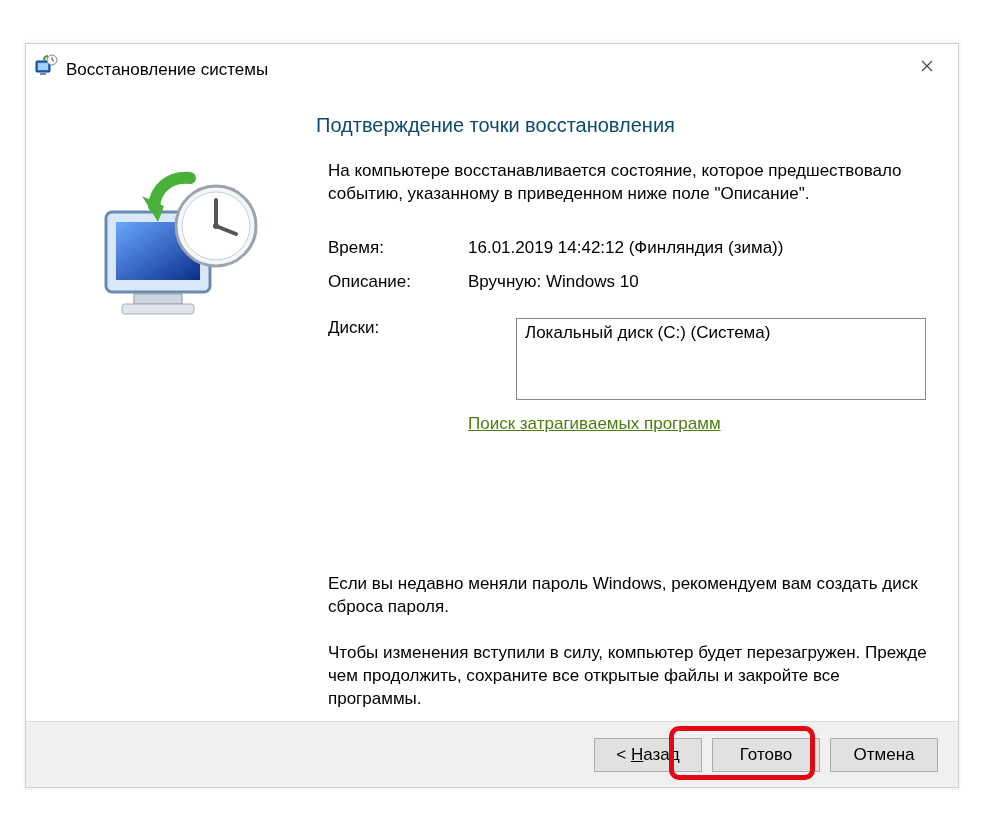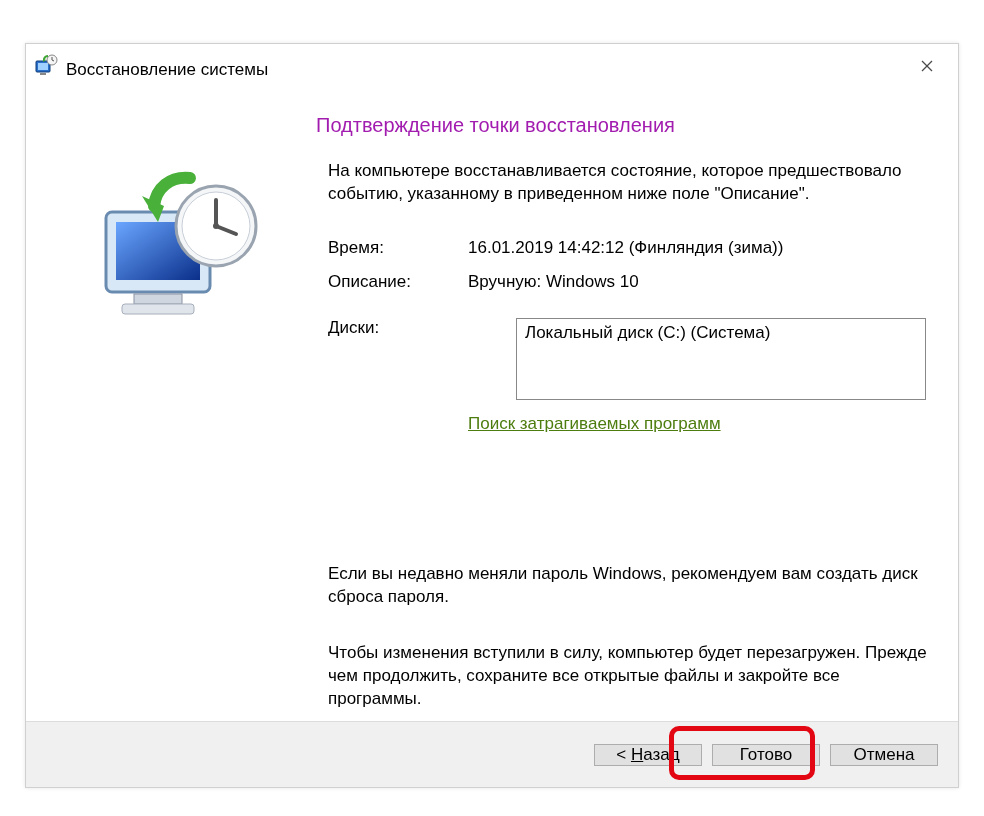--- a/index.html
+++ b/index.html
@@ -59,21 +59,21 @@
     width: 170px; height: 170px;
   }
   .right-pane {
     position: absolute;
     left: 290px; top: 0; right: 30px; bottom: 0;
   }
   .heading {
     position: absolute;
     left: 0; top: 26px;
     font-size: 20px;
-    color: #a21caf;
+    color: #0c4a6e;
   }
   .intro {
     position: absolute;
     left: 12px; top: 60px; right: 0;
     font-size: 17px;
     line-height: 1.35;
     margin-top: 12px;
   }
   .row { position: absolute; left: 12px; right: 0; display: flex; }
   .row .label { width: 140px; }
@@ -90,21 +90,21 @@
   }
   .scan-link {
     position: absolute;
     left: 152px; top: 326px;
     color: #4d7c0f;
     text-decoration: underline;
     cursor: pointer;
   }
   .warn1 {
     position: absolute;
-    left: 12px; bottom: 112px; right: 0;
+    left: 12px; bottom: 102px; right: 0;
     line-height: 1.35;
   }
   .warn2 {
     position: absolute;
     left: 12px; bottom: 10px; right: 0;
     line-height: 1.35;
   }
   .footer {
     position: absolute;
     left: 0; right: 0; bottom: 0;
@@ -112,21 +112,21 @@
     background: #f0f0f0;
     border-top: 1px solid #dcdcdc;
     display: flex;
     align-items: center;
     justify-content: flex-end;
     padding-right: 20px;
     gap: 10px;
   }
   .btn {
     min-width: 108px;
-    height: 22px;
+    height: 34px;
     background: #e1e1e1;
     border: 1px solid #adadad;
     font-size: 17px;
     font-family: inherit;
     cursor: pointer;
     padding: 0 14px;
   }
   .highlight-ring {
     position: absolute;
     right: 143px; bottom: 7px;

